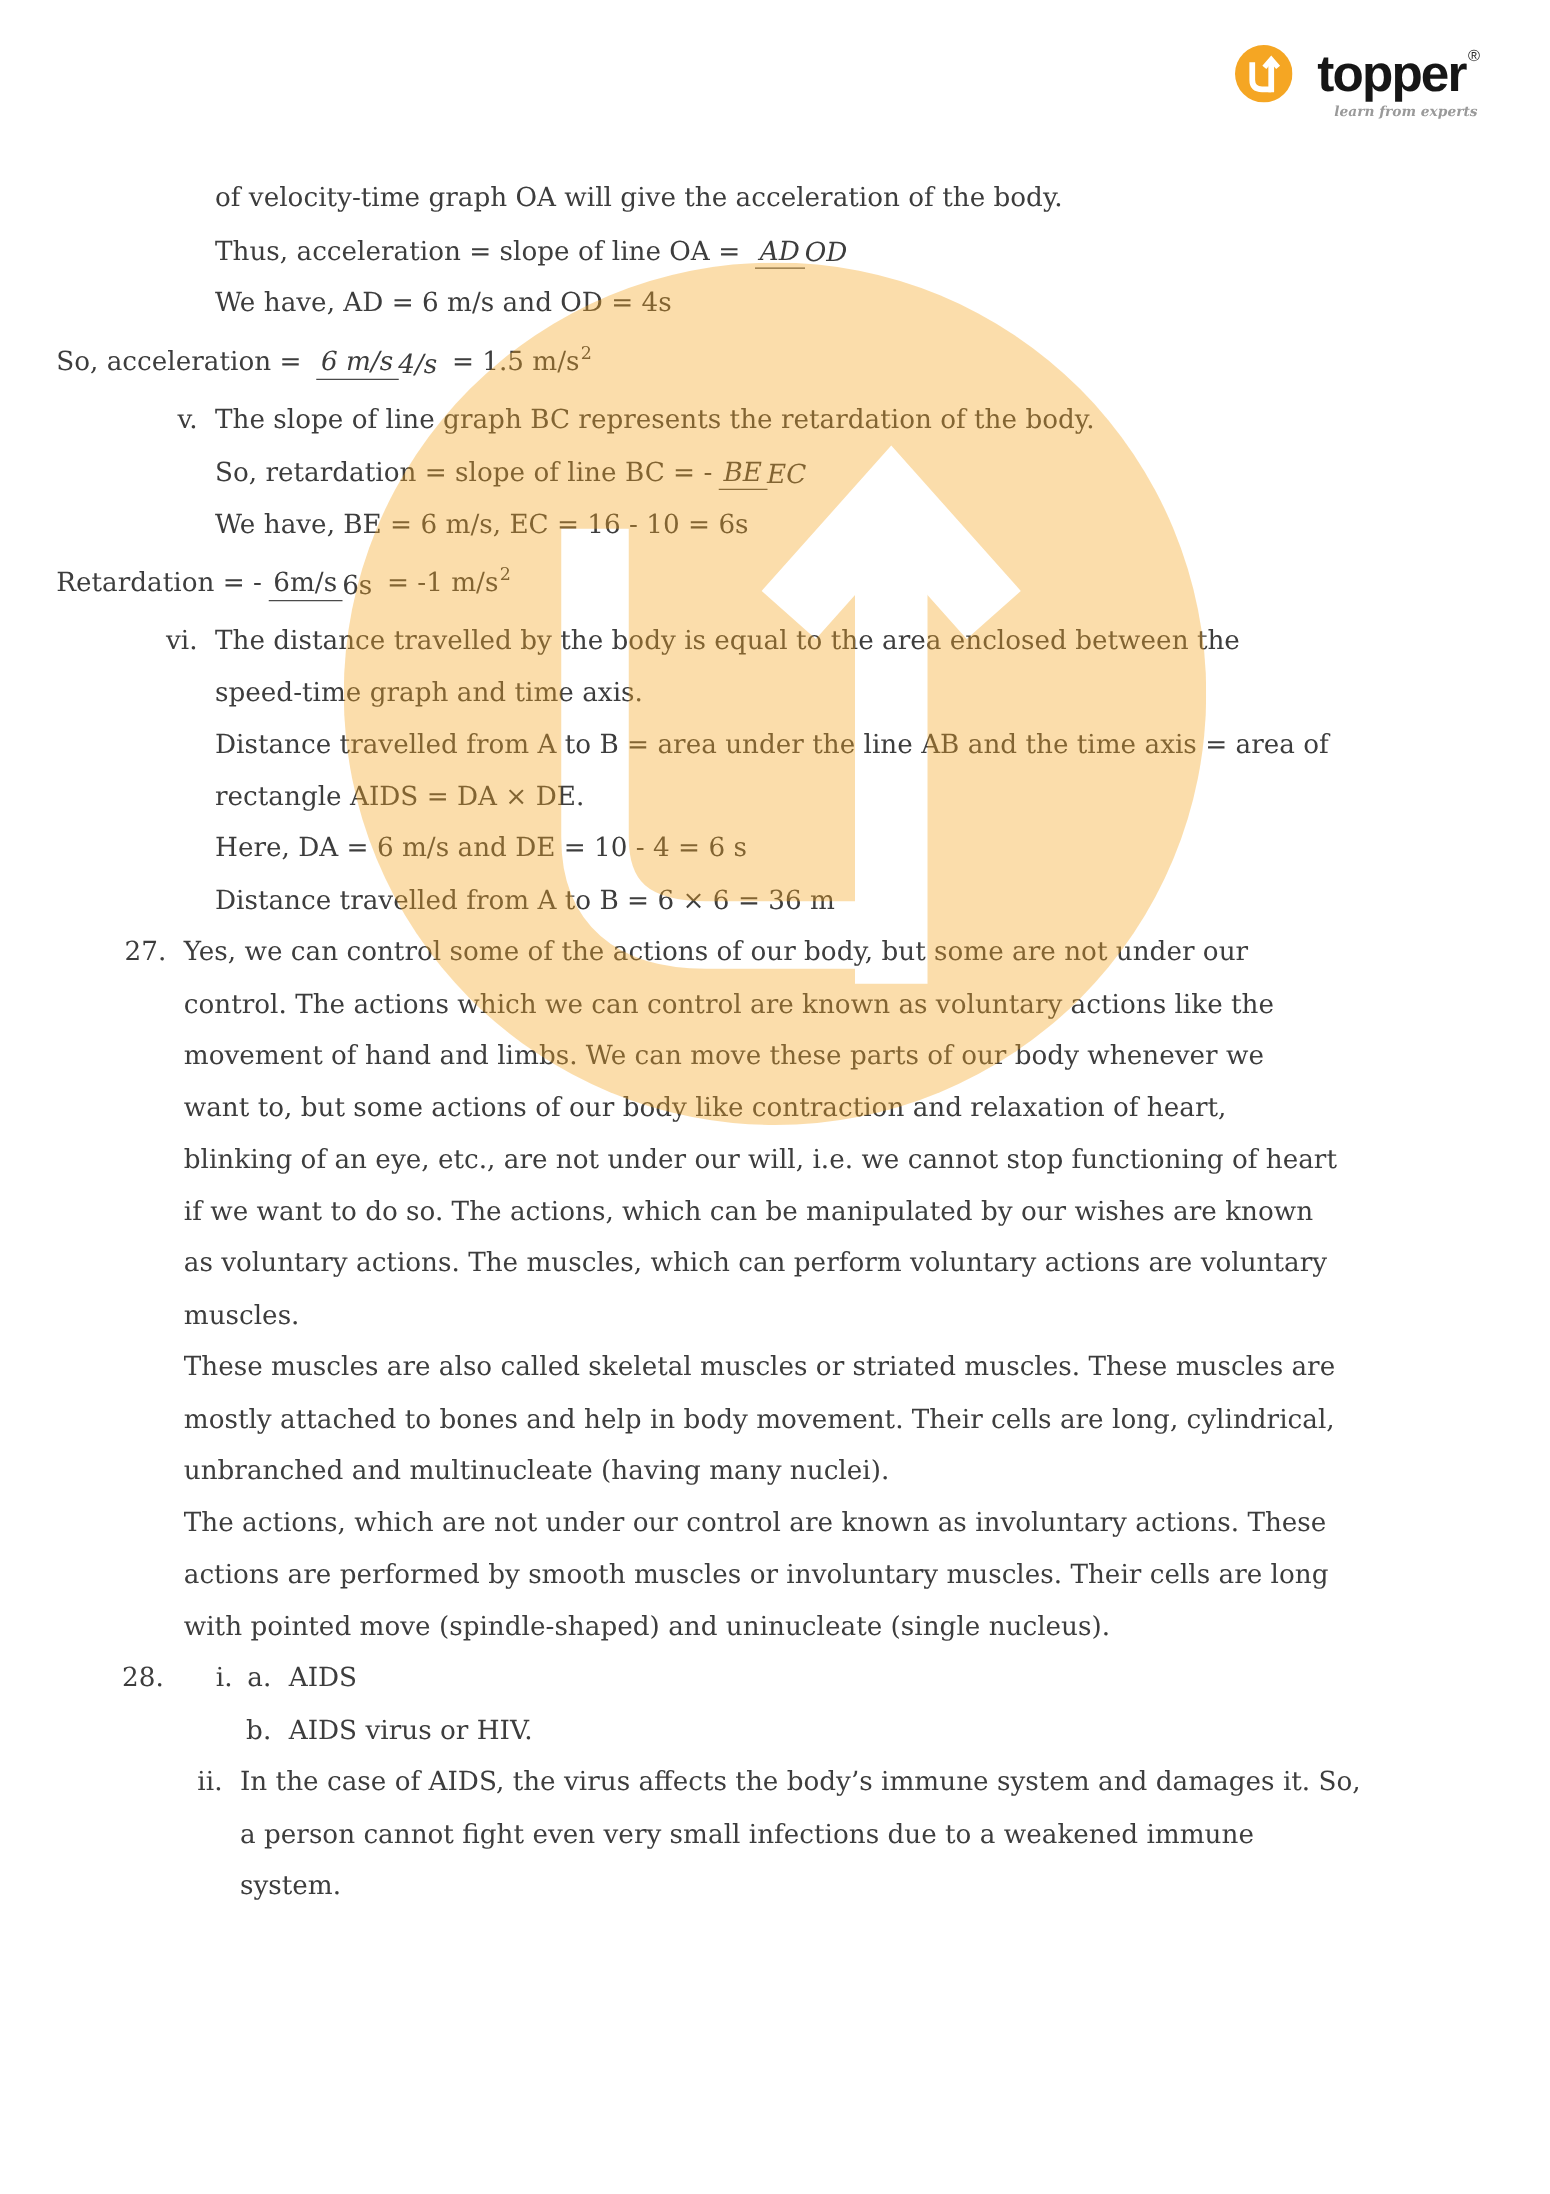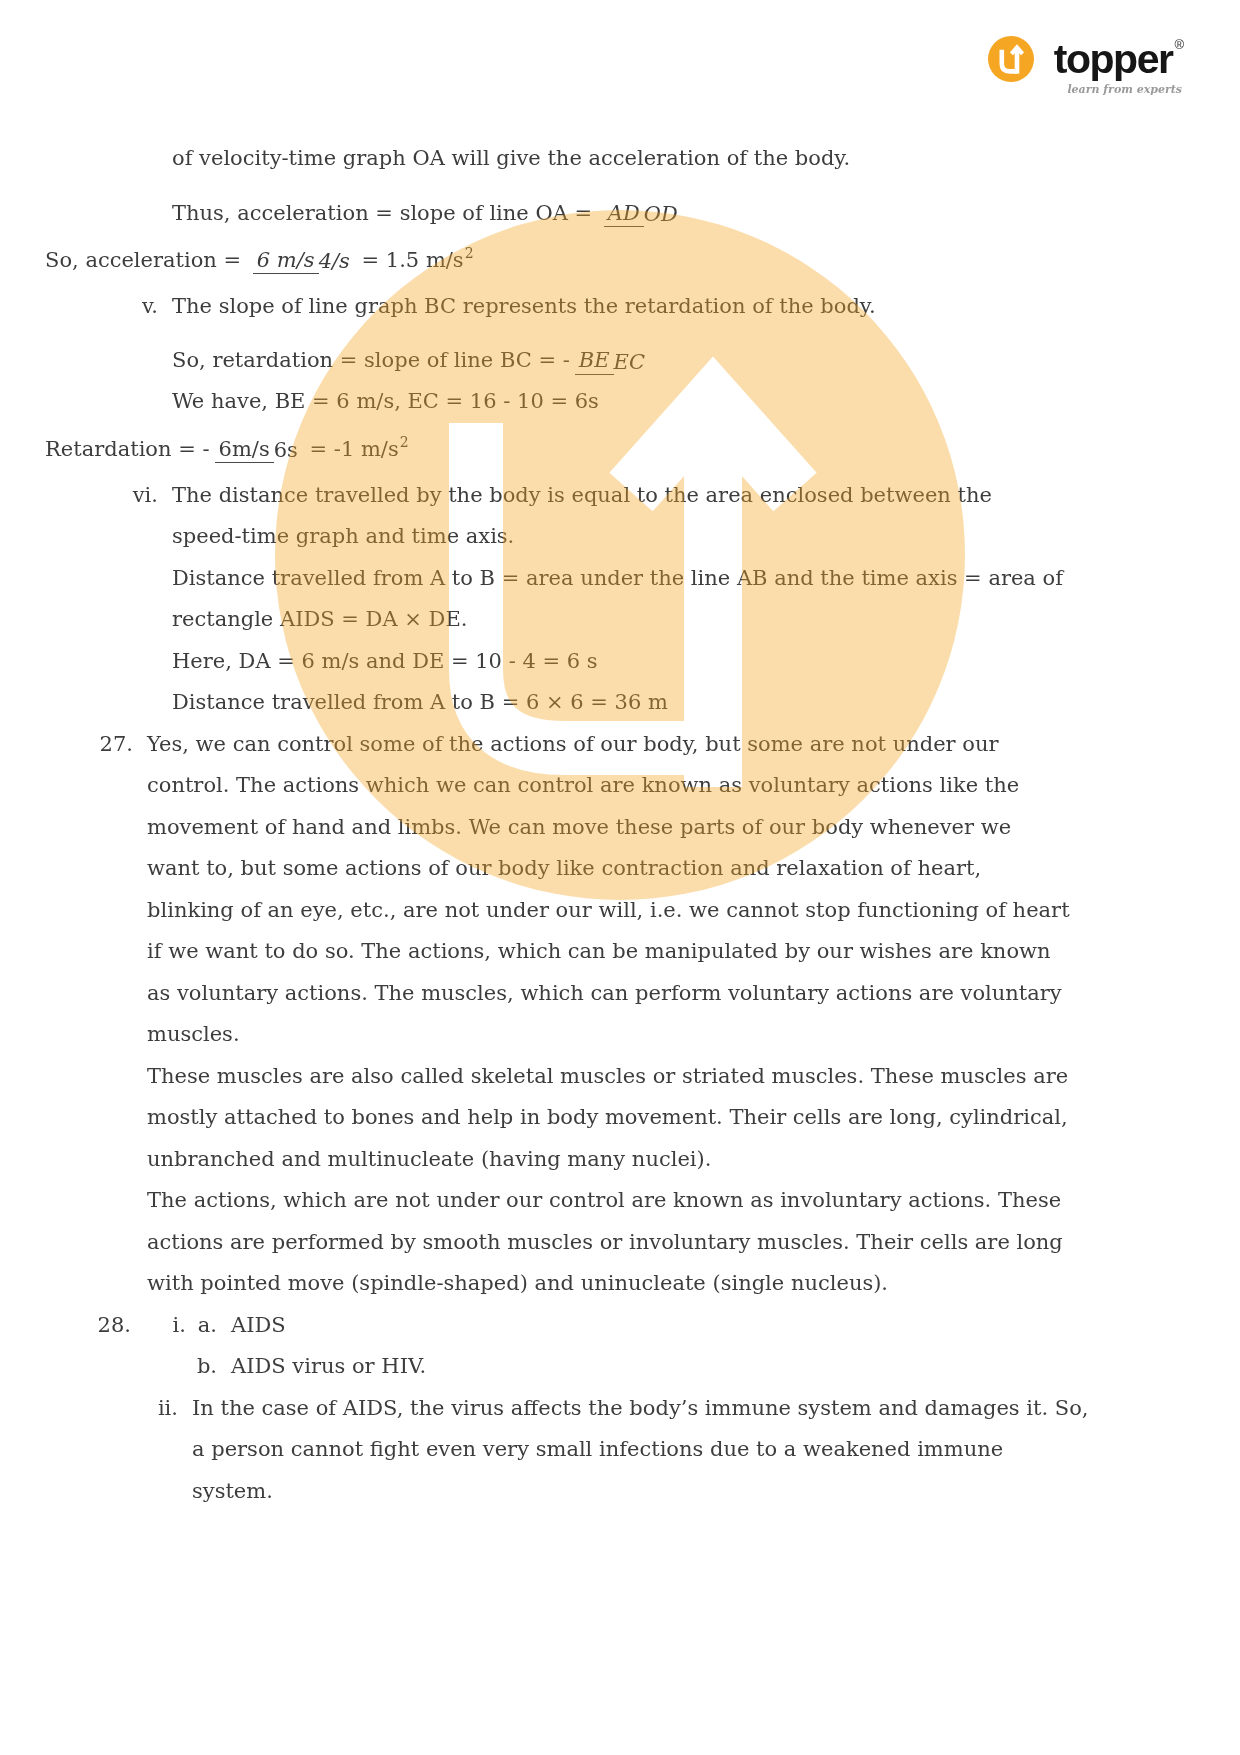--- a/index.html
+++ b/index.html
@@ -12,21 +12,21 @@
   .brand-name{font-family:"Liberation Sans",sans-serif;font-weight:bold;font-size:41px;
               letter-spacing:-1.5px;color:#161616;}
   .brand-reg{font-family:"Liberation Sans",sans-serif;font-size:13px;color:#2a2a2a;
              vertical-align:24px;margin-left:2px;}
   .brand-tagline{position:absolute;right:2px;bottom:-15px;font-style:italic;
                  font-family:"DejaVu Serif",serif;font-size:11px;color:#9a9a9a;white-space:nowrap;font-weight:bold;}
   
   .content{position:absolute;left:0;top:0;width:100%;z-index:1;font-size:21px;}
   .content .spacer{height:138px;}
   .ln{position:relative;white-space:nowrap;height:41.5px;line-height:41.5px;}
-  .ln.t44{height:42px;line-height:42px;margin-top:12px;}
+  .ln.t44{height:42px;line-height:42px;}
   .ln.t52{height:52px;line-height:52px;margin-left:45px;}
   .ind2{margin-left:172px;}
   .indp{margin-left:147px;}
   .ind28i{margin-left:192px;}
   .ind28a{margin-left:231px;}
   .lab{position:absolute;right:100%;padding-right:14px;top:0;}
   
   .frac{display:inline-flex;flex-direction:row;align-items:center;vertical-align:middle;
         margin:0 5px;font-size:21px;line-height:1.15;}
   .frac .fn{display:block;border-bottom:1.6px solid #4a4a4a;padding:0 4px 1px 4px;}
@@ -58,20 +58,21 @@
   <div class="content">
     <div class="spacer"></div>
 
     <div class="ln ind2"><span>of velocity-time graph OA will give the acceleration of the body.</span></div>
 
     <div class="ln ind2 t44"><span>Thus, acceleration = slope of line OA = </span><span class="frac it">
           <span class="fn">AD</span>
           <span class="fd">OD</span>
         </span></div>
 
+    <div class="ln ind2"><span>We have, AD = 6 m/s and OD = 4s</span></div>
 
     <div class="ln ind2 t52"><span>So, acceleration = </span><span class="frac it">
           <span class="fn">6 m/s</span>
           <span class="fd">4/s</span>
         </span><span> = 1.5 m/s</span><sup class="sp">2</sup></div>
 
     <div class="ln ind2"><span class="lab">v.</span><span>The slope of line graph BC represents the retardation of the body.</span></div>
 
     <div class="ln ind2 t44"><span>So, retardation = slope of line BC = -</span><span class="frac it">
           <span class="fn">BE</span>

